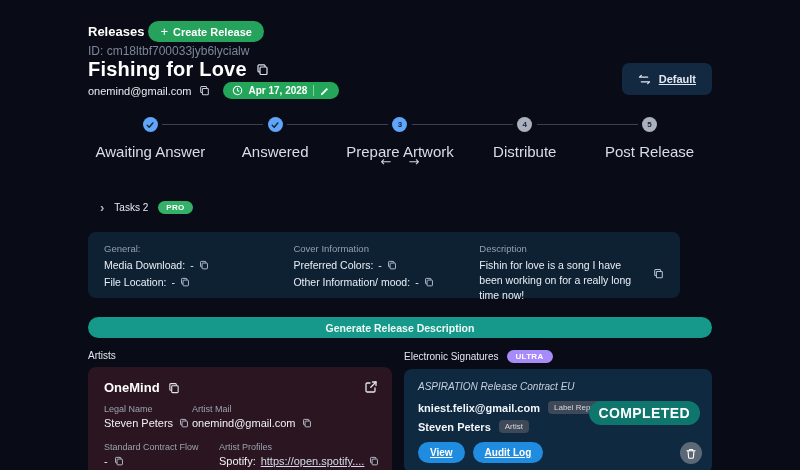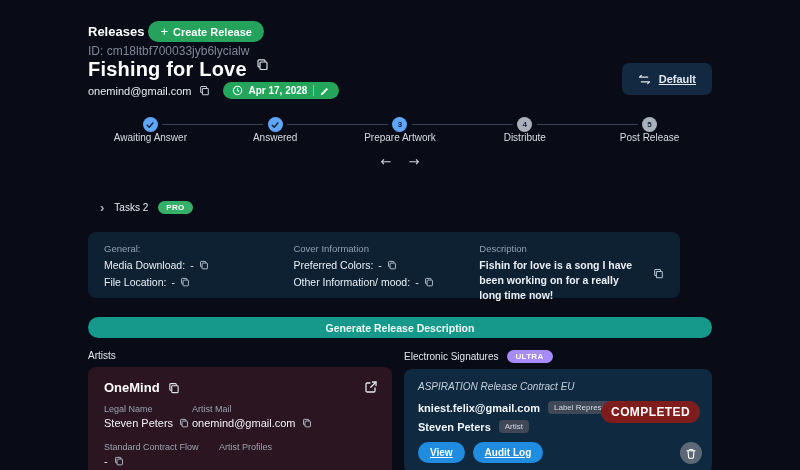--- a/index.html
+++ b/index.html
@@ -15,21 +15,21 @@
   
   .topbar { position:absolute; left:88px; top:21px; display:flex; align-items:center; gap:4px; }
   .breadcrumb { font-size:13px; font-weight:700; color:#ffffff; }
   .create-btn {
     display:inline-flex; align-items:center; gap:5px; background:#25a35d; color:#fff;
     border:none; border-radius:999px; padding:4px 12px; font-size:11px; font-weight:600;
     font-family:inherit; cursor:pointer;
   }
   .create-btn .plus { font-size:13px; line-height:1; font-weight:400; }
   .release-id { position:absolute; left:88px; top:44px; font-size:12px; color:#7d8699; }
-  .title-row { position:absolute; left:88px; top:58px; display:flex; gap:9px; }
+  .title-row { position:absolute; left:88px; top:58px; display:flex; align-items:center; gap:9px; }
   .page-title { font-size:20px; font-weight:700; color:#ffffff; letter-spacing:.2px; }
   .email-row { position:absolute; left:88px; top:82px; display:flex; align-items:center; gap:7px; }
   .email-text { font-size:11px; color:#e7ebf2; }
   .date-badge {
     display:inline-flex; align-items:center; gap:6px; background:#23a55a; color:#fff;
     border-radius:999px; padding:3px 9px; font-size:10px; font-weight:700; margin-left:6px; cursor:pointer;
   }
   .date-badge .sep { width:1px; height:11px; background:rgba(255,255,255,.45); }
   .default-btn {
     position:absolute; right:88px; top:63px; display:inline-flex; align-items:center; gap:8px;
@@ -43,39 +43,39 @@
   .step:not(:first-child)::before {
     content:""; position:absolute; top:7px; right:calc(50% + 12px); left:calc(-50% + 12px);
     height:1px; background:#3a4254;
   }
   .step-circle {
     width:15px; height:15px; border-radius:50%; display:flex; align-items:center; justify-content:center;
     font-size:8px; font-weight:700; color:#16243c; position:relative; z-index:1;
   }
   .step.done .step-circle, .step.current .step-circle { background:#5fa5f9; }
   .step.upcoming .step-circle { background:#aab1bd; }
-  .step-label { font-size:10px; color:#d9dde5; }
+  .step-label { margin-top:11px; font-size:15px; color:#d9dde5; }
   .arrow-row { position:absolute; left:88px; top:154px; width:624px; display:flex; justify-content:center; gap:12px; }
   .arrow-btn { background:none; border:none; color:#c9d0db; font-size:13px; width:16px; cursor:pointer;
     font-family:"DejaVu Sans",sans-serif; padding:0; }
 
   
   .tasks-row { position:absolute; left:100px; top:201px; display:flex; align-items:center; gap:10px; cursor:pointer; }
   .tasks-chevron { color:#aeb6c4; font-size:13px; line-height:1; font-weight:700; }
   .tasks-label { font-size:10px; color:#e7ebf2; }
   .pro-badge { background:#35b068; color:#fff; font-size:8px; font-weight:700; border-radius:999px; padding:2px 8px; letter-spacing:.3px; }
 
   
   .info-panel {
     position:absolute; left:88px; top:232px; width:592px; height:66px; background:#0d2133;
     border-radius:8px; padding:11px 16px; display:grid; grid-template-columns:1.02fr 1fr 1.05fr; column-gap:10px;
   }
   .info-heading { font-size:9.5px; color:#93a0b4; }
   .info-row { margin-top:5px; font-size:10.5px; color:#eaeef5; display:flex; align-items:center; gap:5px; }
-  .desc-wrap { display:flex; gap:12px;font-weight:bold; }
+  .desc-wrap { display:flex; gap:12px; }
   .desc-text { flex:1; margin-top:4px; font-size:10.5px; line-height:1.45; color:#eaeef5; }
   .copy-icon { color:#b9c2d0; cursor:pointer; }
 
   
   .generate-btn {
     position:absolute; left:88px; top:317px; width:624px; height:21px; background:#16998b;
     border:none; border-radius:999px; color:#eefaf7; font-size:10.5px; font-weight:600;
     font-family:inherit; cursor:pointer;
   }
 
@@ -96,21 +96,21 @@
   .profile-line { margin-top:3px; font-size:11px; color:#f0f2f7; display:flex; align-items:center; gap:5px; }
   .profile-link { color:#d3dbe9; text-decoration:underline; cursor:pointer; white-space:nowrap; }
 
   .sig-card { margin-top:6px; background:#0e2940; border-radius:8px; padding:12px 14px 10px; position:relative; }
   .contract-title { font-size:10px; font-style:italic; color:#c6cfdc; }
   .signer-row { margin-top:9px; display:flex; align-items:center; gap:8px; }
   .signer-row.second { margin-top:6px; }
   .signer-name { font-size:11px; font-weight:600; color:#f2f5f9; }
   .role-tag { background:#3e4856; color:#d4dae3; font-size:8px; border-radius:4px; padding:2px 6px; }
   .completed-badge {
-    position:absolute; right:12px; top:32px; background:#7f1d1d; color:#fff; font-size:12px; font-weight:700;
+    position:absolute; right:12px; top:32px; background:#0f766e; color:#fff; font-size:14px; font-weight:700;
     border-radius:999px; padding:4px 10px; letter-spacing:.4px;
   }
   .sig-btn-row { margin-top:9px; display:flex; gap:8px; }
   .sig-btn {
     background:#1f8ce0; border:none; border-radius:999px; color:#fff; font-size:10px; font-weight:700;
     padding:5px 12px; font-family:inherit; cursor:pointer;text-decoration:underline;
   }
   .trash-btn {
     position:absolute; right:10px; bottom:9px; width:22px; height:22px; border-radius:50%;
     background:#5d6876; border:none; display:flex; align-items:center; justify-content:center; color:#fff; cursor:pointer;
@@ -338,20 +338,30 @@
             <span class="icon copy-icon">
               <svg width="10" height="10" viewBox="0 0 13 13" fill="none" stroke="currentColor" stroke-width="1.2">
                   <rect x="4" y="4" width="7" height="7.5" rx="1"></rect>
                   <path d="M9 4V2.8A1 1 0 0 0 8 1.8H3A1 1 0 0 0 2 2.8V8a1 1 0 0 0 1 1h1"></path>
                 </svg>
             </span>
           </div>
         </div>
         <div>
           <div class="field-label">Artist Profiles</div>
+          <div class="profile-line">
+            <span>Spotify:</span>
+            <span class="profile-link">https://open.spotify....</span>
+            <span class="icon copy-icon">
+              <svg width="10" height="10" viewBox="0 0 13 13" fill="none" stroke="currentColor" stroke-width="1.2">
+                  <rect x="4" y="4" width="7" height="7.5" rx="1"></rect>
+                  <path d="M9 4V2.8A1 1 0 0 0 8 1.8H3A1 1 0 0 0 2 2.8V8a1 1 0 0 0 1 1h1"></path>
+                </svg>
+            </span>
+          </div>
 
         </div>
       </div>
     </div>
   </div>
 
   <div class="sig-col">
     <div class="section-heading">
       <span>Electronic Signatures</span>
       <span class="ultra-badge">ULTRA</span>

